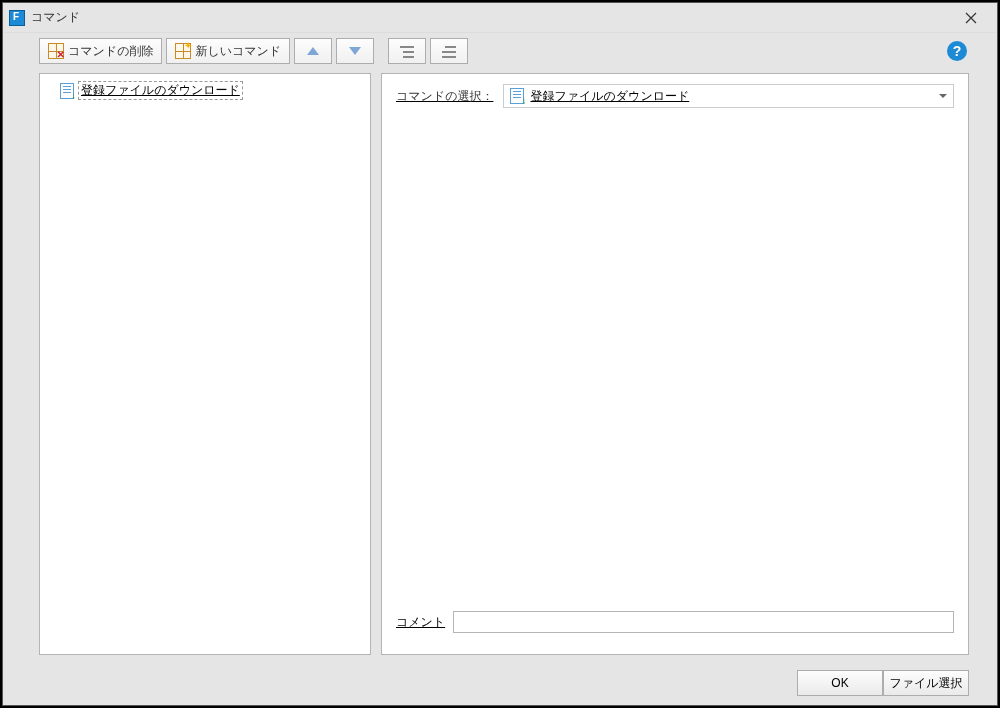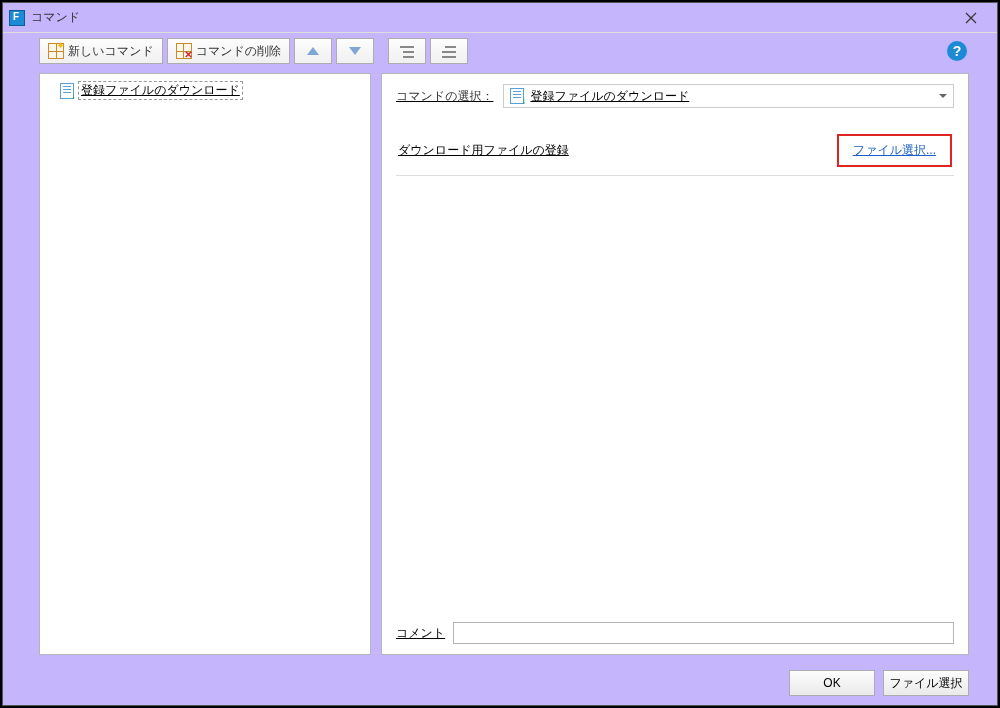--- a/index.html
+++ b/index.html
@@ -5,21 +5,21 @@
     * { box-sizing: border-box; margin: 0; padding: 0; }
     body {
       font-family: "Meiryo UI", "MS PGothic", sans-serif;
       font-size: 12px;
       background: #000;
       width: 1000px;
       height: 708px;
       overflow: hidden;
     }
     .dialog {
-      background: #c4b5fd;
+      background: #e5e5e5;
       width: 996px;
       height: 704px;
       margin: 2px;
       display: flex;
       flex-direction: column;
       border: 1px solid #555;
     }
     .titlebar {
       height: 30px;
       display: flex;
@@ -185,21 +185,21 @@
       border: 1px dashed #999;
       padding: 0 2px;
     }
 
     .right-panel {
       flex: 1;
       border: 1px solid #b5b5b5;
       background: #fff;
       display: flex;
       flex-direction: column;
-      padding: 10px 14px 10px 14px;
+      padding: 10px 14px 21px 14px;
     }
     .row { display: flex; align-items: center; gap: 10px; }
     .row.sel { margin-bottom: 20px; }
     .row .label { color: #333; white-space: nowrap; }
 
     .select {
       flex: 1;
       height: 24px;
       border: 1px solid #ccc;
       display: flex; align-items: center;
@@ -267,21 +267,21 @@
       padding: 0 4px;
       font-family: inherit;
       font-size: 12px;
     }
 
     .footer {
       height: 44px;
       display: flex;
       justify-content: flex-end;
       align-items: center;
-      gap: 8px;
+      gap: 0;
       padding: 0 28px 0 0;
     }
     .footer button {
       width: 86px; height: 26px;
       border: 1px solid #adadad;
       background: linear-gradient(#fdfdfd, #eaeaea);
       cursor: pointer;
       font-family: inherit;
       font-size: 12px;
     }
@@ -296,26 +296,26 @@
     <span class="titlebar-text">コマンド</span>
     <div class="close-btn">
       <svg width="12" height="12" viewBox="0 0 12 12">
           <path d="M1 1 L11 11 M11 1 L1 11" stroke="currentColor" stroke-width="1.2"></path>
         </svg>
     </div>
   </div>
 
   <div class="toolbar">
     <div class="tbtn">
+      <span class="ico ico-grid del"></span>
+      <span>コマンドの削除</span>
+    </div>
+    <div class="tbtn">
       <span class="ico ico-grid new"></span>
       <span>新しいコマンド</span>
-    </div>
-    <div class="tbtn">
-      <span class="ico ico-grid del"></span>
-      <span>コマンドの削除</span>
     </div>
     <div class="tbtn iconbtn">
       <span class="arrow-up"></span>
     </div>
     <div class="tbtn iconbtn">
       <span class="arrow-dn"></span>
     </div>
     <div style="width:6px"></div>
     <div class="tbtn iconbtn">
       <span class="ico-list indent">
@@ -349,26 +349,20 @@
 
       <div class="row sel">
         <span class="label">コマンドの選択：</span>
         <div class="select">
           <span class="doc-icon"></span>
           <span>登録ファイルのダウンロード</span>
           <span class="caret"></span>
         </div>
       </div>
 
-      <div class="file-section">
-        <span class="label">ダウンロード用ファイルの登録</span>
-        <span class="file-link-wrap">
-          <a class="file-link">ファイル選択...</a>
-        </span>
-      </div>
 
       <div class="spacer"></div>
 
       <div class="comment-row">
         <span class="label">コメント</span>
         <input type="text" value="" style="">
       </div>
 
     </div>
 

